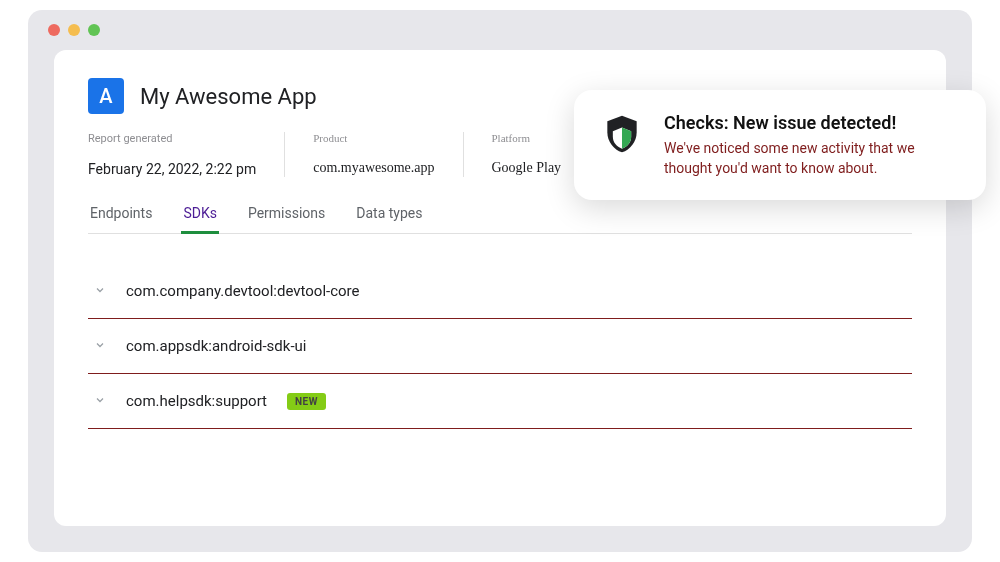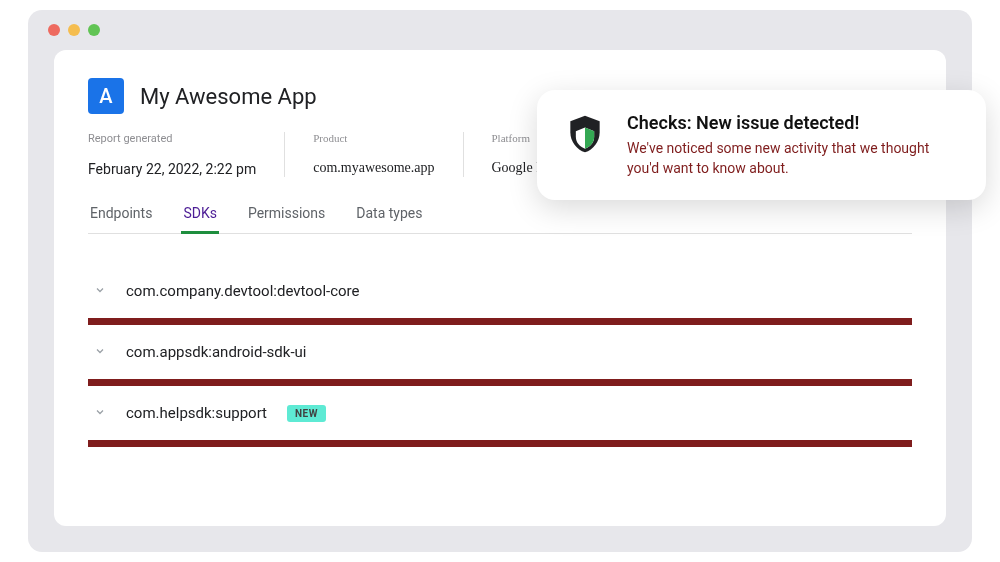--- a/index.html
+++ b/index.html
@@ -58,35 +58,35 @@
     .tabs { display: flex; gap: 27px; border-bottom: 1px solid #e0e0e0; }
     .tab {
       font-size: 14px; color: #5f6368; padding: 10px 2px; cursor: pointer;
       border-bottom: 3px solid transparent; margin-bottom: -1px;
     }
     .tab.active { color: #4c1d95; border-bottom-color: #1e8e3e; font-weight: 400; }
     .sdk-list { margin-top: 30px; }
     .sdk-row {
       display: flex; align-items: center; gap: 20px;
       padding: 18px 6px;
-      border-bottom: 7px solid #7f1d1d;
+      border-bottom: 1px solid #7f1d1d;
       cursor: pointer;
     }
     .chevron { color: #9aa0a6; font-size: 12px; }
     .sdk-name { font-size: 15px; color: #202124; }
     .badge-new {
-      background: #5eead4; color: #424242;
+      background: #84cc16; color: #424242;
       font-size: 10px; font-weight: 700; letter-spacing: 0.5px;
       padding: 3px 8px; border-radius: 3px;
     }
     .toast {
       position: absolute;
       top: 90px;
       right: 14px;
-      width: 449px;
+      width: 412px;
       background: #fff;
       border-radius: 18px;
       box-shadow: 0 8px 30px rgba(0,0,0,0.15);
       padding: 22px 26px;
       display: flex;
       gap: 20px;
       align-items: flex-start;
       z-index: 10;
     }
     .toast-icon { flex-shrink: 0; }

